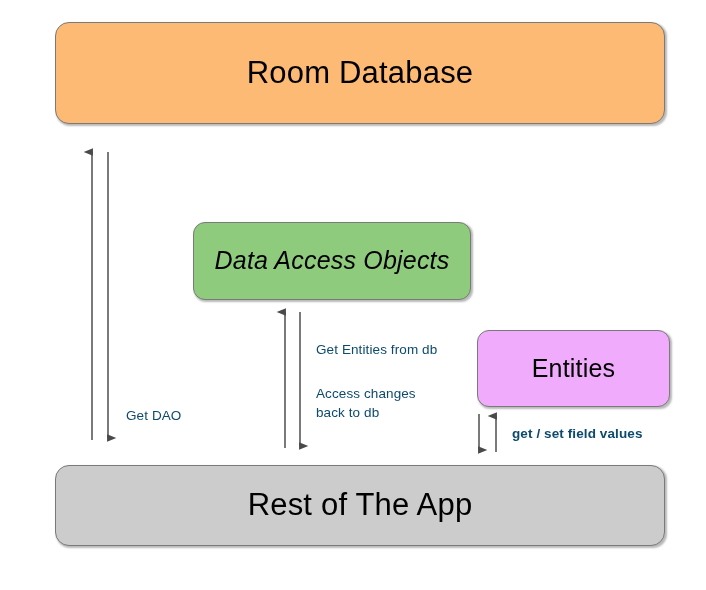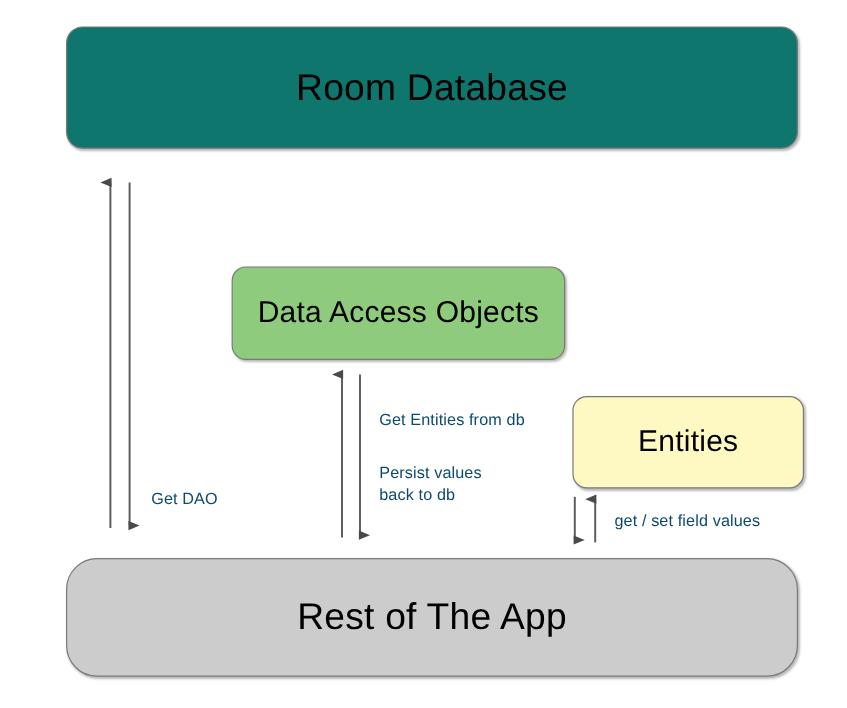--- a/index.html
+++ b/index.html
@@ -45,36 +45,36 @@
     border-radius: 14px;
   }
   #node-room-database .node-label { font-size: 31px; }
 
   #node-data-access-objects {
     left: 193px;
     top: 222px;
     width: 278px;
     height: 78px;
   }
-  #node-data-access-objects .node-label { font-size: 25px; }
+  #node-data-access-objects .node-label { font-size: 25px; font-style: italic; }
 
   #node-entities {
     left: 477px;
     top: 330px;
     width: 193px;
     height: 77px;
   }
   #node-entities .node-label { font-size: 25px; }
 
   #node-rest-of-the-app {
     left: 55px;
     top: 465px;
     width: 610px;
-    height: 99px;
-    border-radius: 26px;
+    height: 81px;
+    border-radius: 14px;
   }
   #node-rest-of-the-app .node-label { font-size: 31px; }
 
   .arrow-svg {
     position: absolute;
     left: 0;
     top: 0;
     width: 706px;
     height: 590px;
     pointer-events: none;
@@ -89,21 +89,21 @@
     position: absolute;
     color: #0c4a6e;
     font-size: 13.5px;
     line-height: 1.42;
     white-space: pre-line;
     letter-spacing: 0.1px;
   }
   #label-get-dao { left: 126px; top: 406px; }
   #label-get-entities-from-db { left: 316px; top: 340px; }
   #label-persist-changes { left: 316px; top: 384px; }
-  #label-get-set-field-values { left: 512px; top: 424px; }
+  #label-get-set-field-values { left: 512px; top: 424px; font-weight: bold; }
 </style>
 </head>
 <body>
 
 <div id="diagram-canvas">
 
   <svg class="arrow-svg" viewBox="0 0 706 590" xmlns="http://www.w3.org/2000/svg">
     <defs>
       <marker id="arrowhead-up" markerWidth="7" markerHeight="7" refX="3" refY="5.6" orient="auto" markerUnits="strokeWidth">
         <path d="M3,0.4 L5.4,6.2 L0.6,6.2 Z" fill="#4a4a4a"></path>
@@ -116,38 +116,38 @@
     <line class="arrow-line" x1="92" y1="440" x2="92" y2="152" marker-end="url(#arrowhead-up)"></line>
     <line class="arrow-line" x1="108" y1="152" x2="108" y2="438" marker-end="url(#arrowhead-down)"></line>
 
     <line class="arrow-line" x1="285" y1="448" x2="285" y2="312" marker-end="url(#arrowhead-up)"></line>
     <line class="arrow-line" x1="300" y1="312" x2="300" y2="446" marker-end="url(#arrowhead-down)"></line>
 
     <line class="arrow-line" x1="479" y1="414" x2="479" y2="450" marker-end="url(#arrowhead-down)"></line>
     <line class="arrow-line" x1="496" y1="452" x2="496" y2="416" marker-end="url(#arrowhead-up)"></line>
   </svg>
 
-  <div class="node" id="node-room-database" style="background:#0f766e">
+  <div class="node" id="node-room-database" style="background:#fdba74">
     <span class="node-label">Room Database</span>
   </div>
 
   <div class="node" id="node-data-access-objects" style="background:#8ecb7d">
     <span class="node-label">Data Access Objects</span>
   </div>
 
-  <div class="node" id="node-entities" style="background:#fef9c3">
+  <div class="node" id="node-entities" style="background:#f0abfc">
     <span class="node-label">Entities</span>
   </div>
 
   <div class="node" id="node-rest-of-the-app" style="background:#cccccc">
     <span class="node-label">Rest of The App</span>
   </div>
 
   <div class="edge-label" id="label-get-dao">Get DAO</div>
 
   <div class="edge-label" id="label-get-entities-from-db">Get Entities from db</div>
 
-  <div class="edge-label" id="label-persist-changes">Persist values
+  <div class="edge-label" id="label-persist-changes">Access changes
 back to db</div>
 
   <div class="edge-label" id="label-get-set-field-values">get / set field values</div>
 
 </div>
 
 </body></html>

